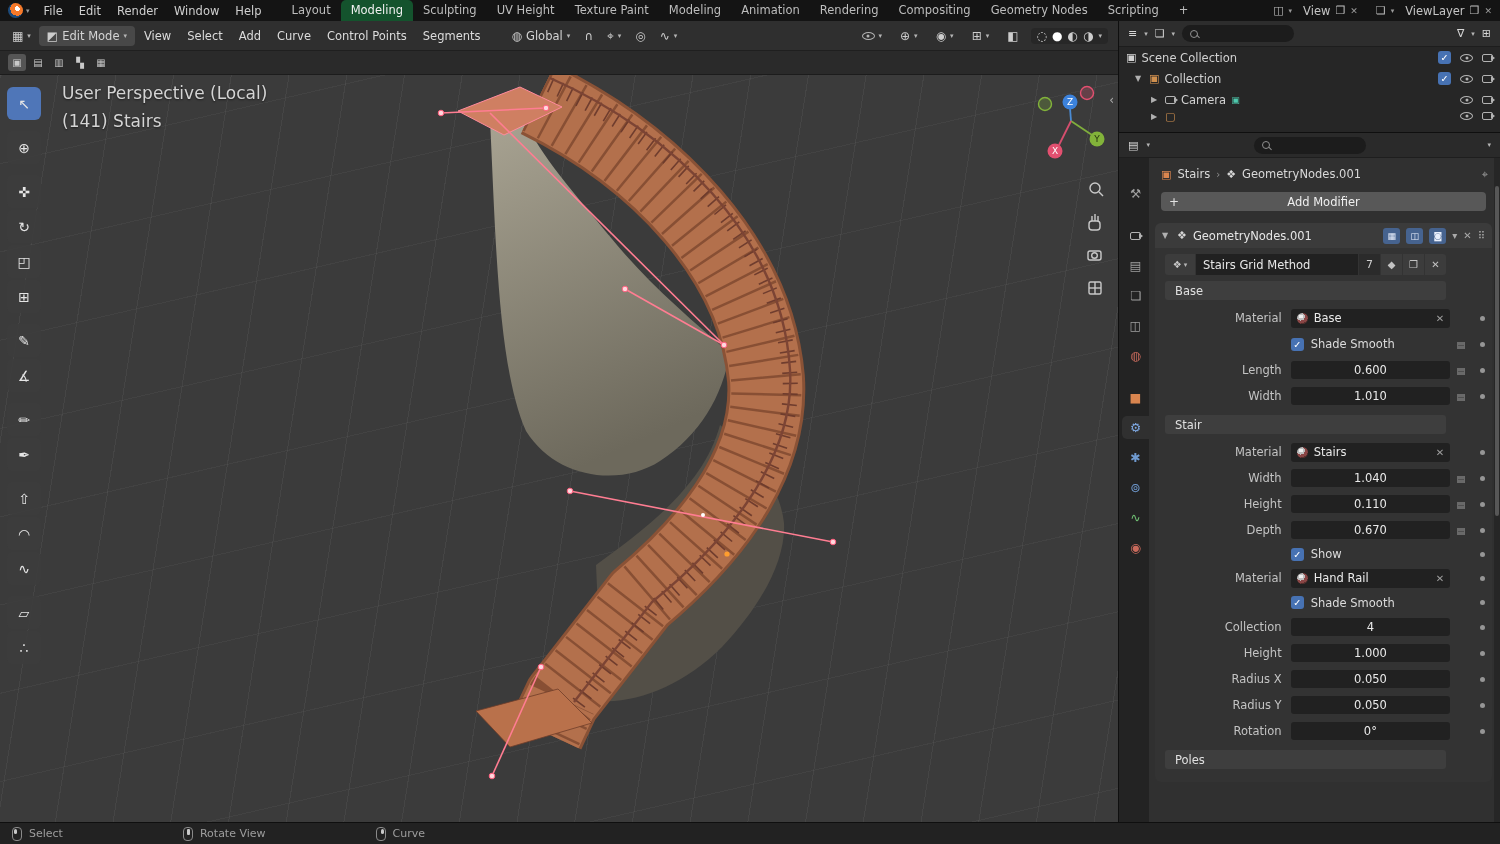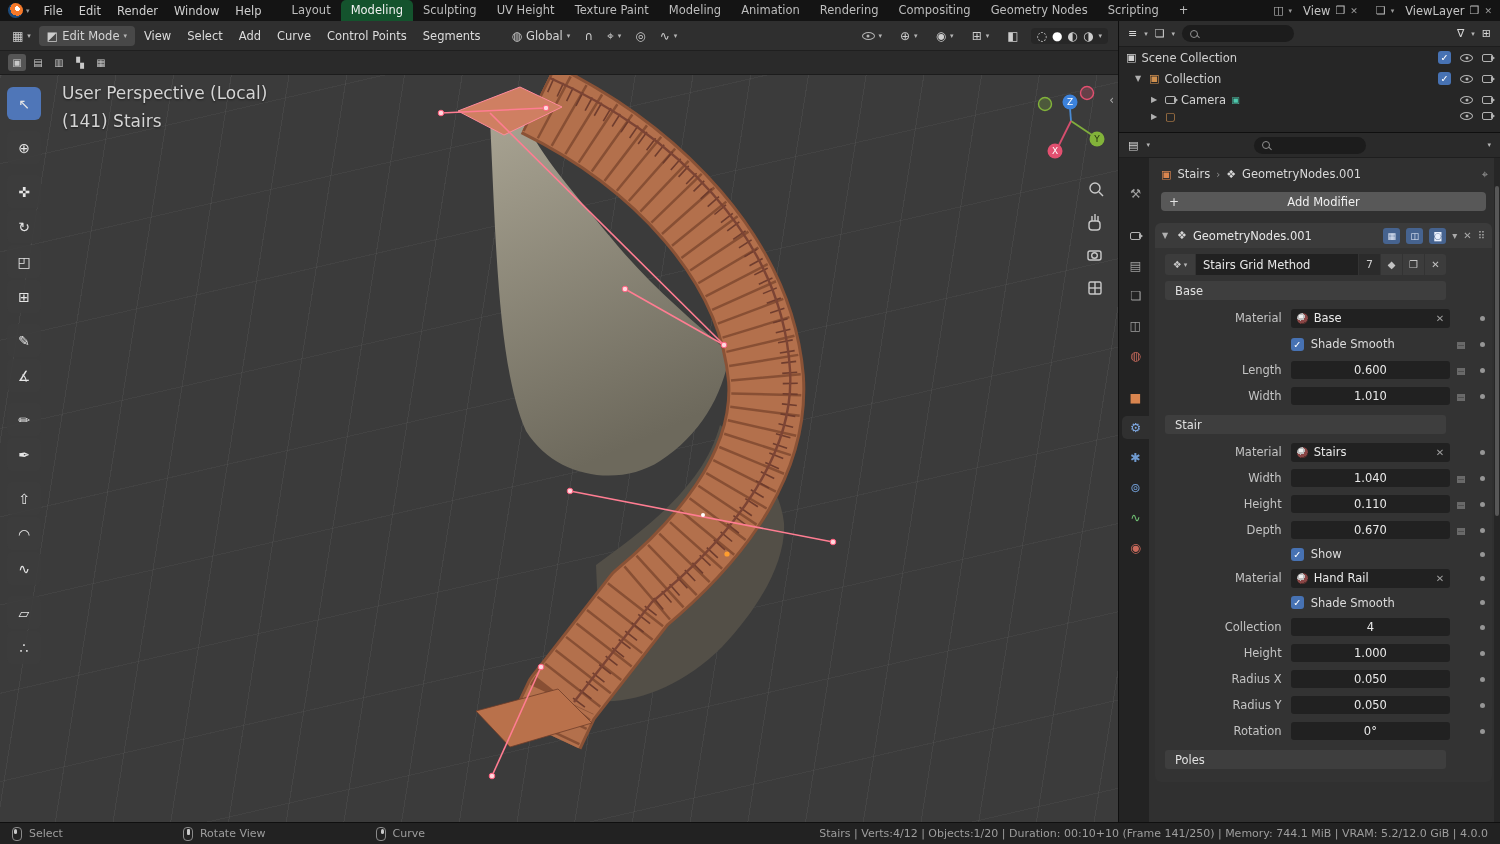--- a/index.html
+++ b/index.html
@@ -672,16 +672,15 @@
           <i></i>
         </span>
       <span>Rotate View</span>
     </span>
     <span class="sb-item">
       <span class="mouse right">
           <i></i>
         </span>
       <span>Curve</span>
     </span>
-    <span class="sb-right">Stairs | Verts:4/12 | Objects:1/20 | Duration: 00:10+10 (Frame 141/250) | Memory: 744.1 MiB | VRAM: 5.2/12.0 GiB | 4.0.0</span>
   </div>
 
 </div>
 
 </body></html>

